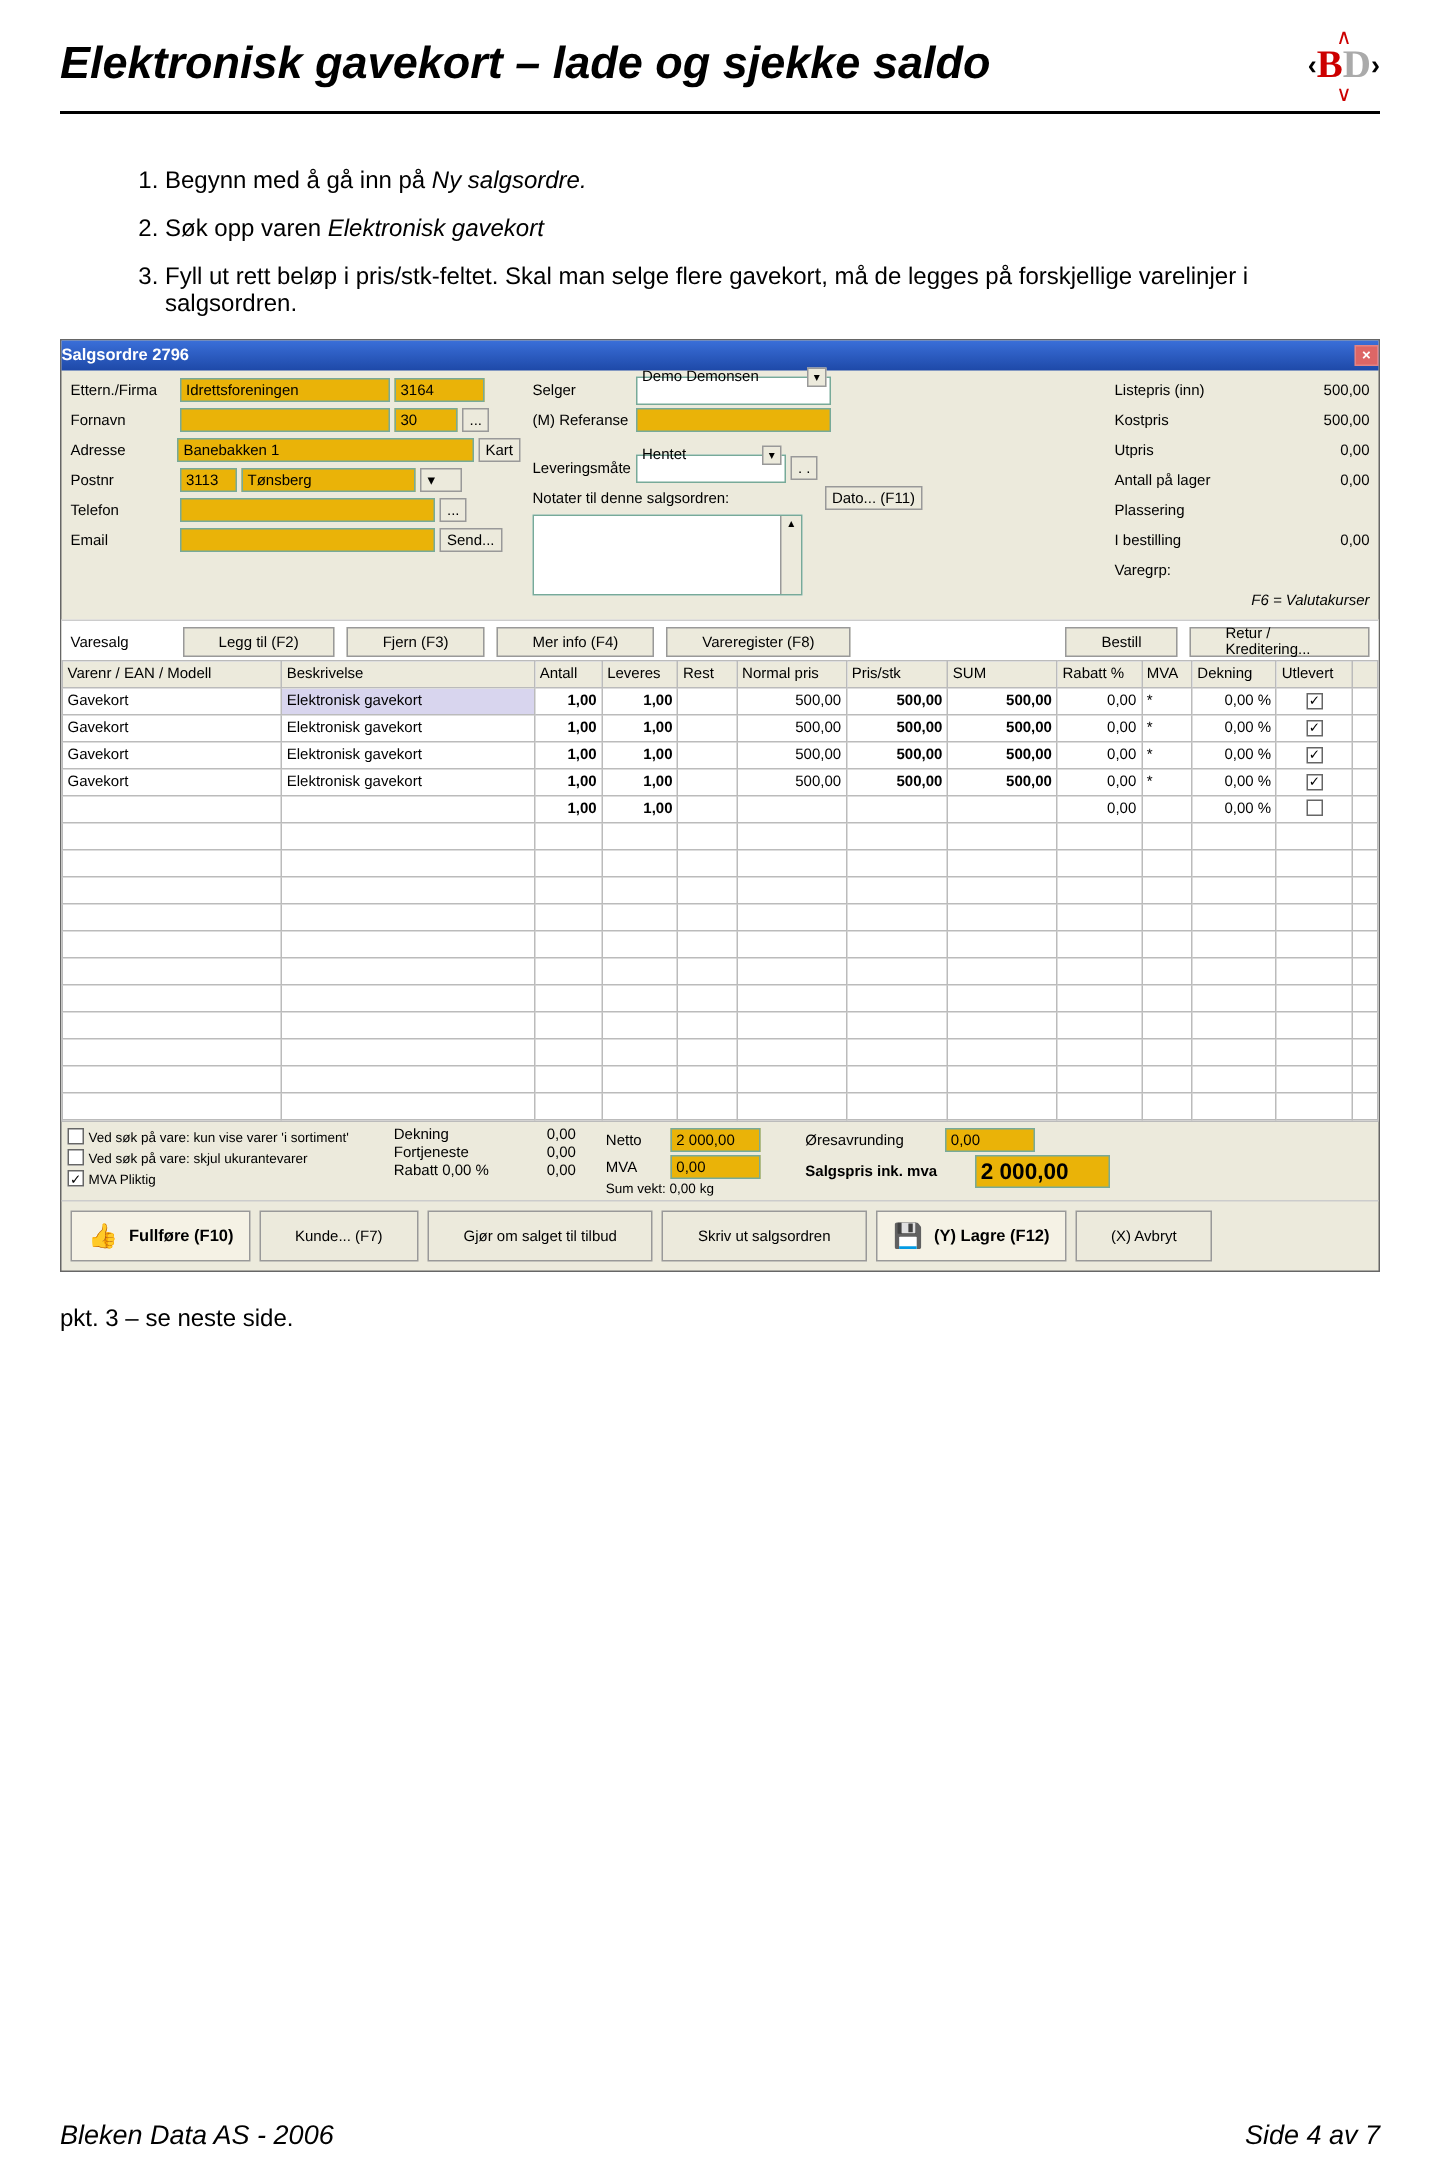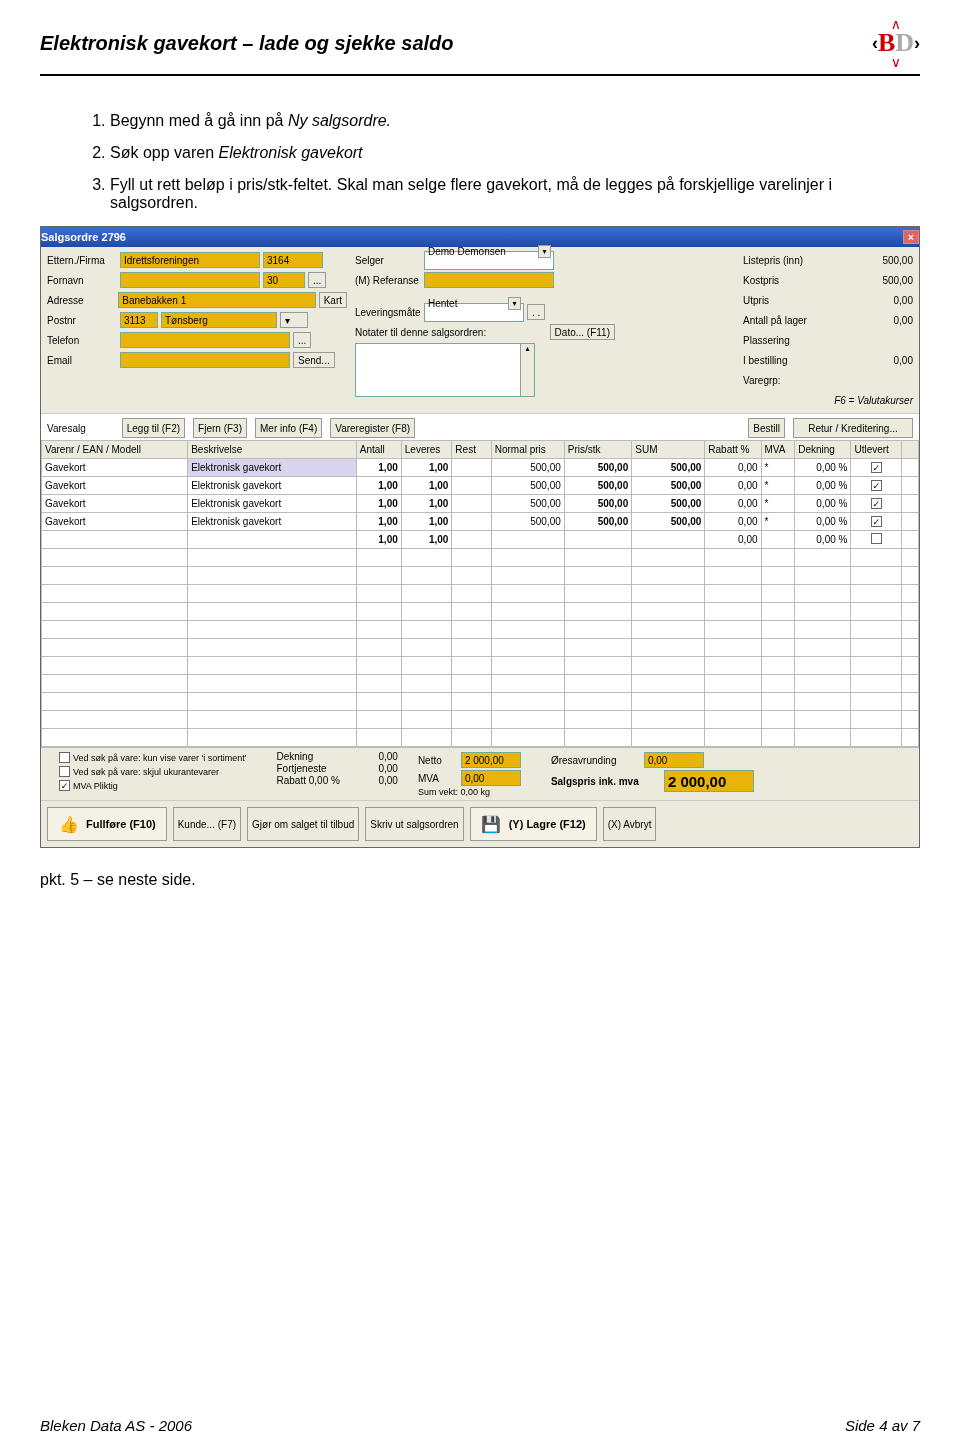--- a/index.html
+++ b/index.html
@@ -1,19 +1,19 @@
 <!DOCTYPE html>
 <html><head>
 <meta charset="utf-8">
 <style>
   * { box-sizing: border-box; }
   body { margin:0; padding:0; font-family: Tahoma, Arial, sans-serif; font-size:11px; color:#000; background:#fff; width:960px; }
   .page { padding:20px 40px; min-height:1456px; position:relative; }
   .hdr-row { display:flex; justify-content:space-between; align-items:center; }
-  .doc-title { font-size:20px; font-weight:bold; font-style:italic; }
+  .doc-title { font-size:30px; font-weight:bold; font-style:italic; }
   .logo { display:flex; flex-direction:column; align-items:center; }
   .logo-mid { display:flex; align-items:center; font-size:18px; font-weight:bold; }
   .logo-b { color:#c00; font-family:Georgia,serif; font-size:26px; }
   .logo-d { color:#aaa; font-family:Georgia,serif; font-size:26px; }
   .caret { color:#c00; font-size:14px; line-height:8px; }
   .rule { border-top:2px solid #000; margin:8px 0 36px 0; }
   .body-text { font-size:16px; line-height:1.5; }
   ol.steps { margin:14px 0 14px 30px; font-size:16px; }
   ol.steps li { margin-bottom:14px; }
   em { font-style:italic; }
@@ -25,54 +25,54 @@
 
   .panel-top { display:flex; padding:4px 6px; gap:8px; }
   .col { display:flex; flex-direction:column; gap:2px; }
   .frow { display:flex; align-items:center; gap:3px; height:18px; }
   .lbl { width:70px; white-space:nowrap; }
   .lbl-m { width:66px; white-space:nowrap; }
   .inp { background:#eab308; border:1px solid #7a9; height:16px; display:inline-flex; align-items:center; padding:0 3px; overflow:hidden; }
   .combo { background:#fff; border:1px solid #7a9; height:16px; display:inline-flex; align-items:center; justify-content:space-between; padding:0 2px 17px 3px; }
   .combo-arrow { width:13px; height:13px; background:#eceadc; border:1px solid #999; display:flex; align-items:center; justify-content:center; font-size:8px; }
   .btn-s { background:#eceadc; border:1px solid #999; height:16px; padding:0 4px; display:inline-flex; align-items:center; font-size:10px; }
-  .btn { background:#eceadc; border:1px solid #999; height:20px; padding:0 4px; display:inline-flex; align-items:center; justify-content:center; font-size:10px; }
+  .btn { background:#eceadc; border:1px solid #999; height:20px; padding:0 23px; display:inline-flex; align-items:center; justify-content:center; font-size:10px; }
   .ra { text-align:right; }
   .info-col .frow { justify-content:space-between; width:170px; }
   .info-col .lbl { width:auto; }
   .notes { background:#fff; border:1px solid #7a9; width:180px; height:54px; position:relative; }
   .notes-sb { position:absolute; right:0; top:0; width:14px; height:100%; background:#eceadc; border-left:1px solid #999; display:flex; align-items:flex-start; justify-content:center; font-size:8px; }
 
   .toolbar { display:flex; align-items:center; padding:4px 6px 2px 6px; gap:8px; background:#fff; border-top:1px solid #ccc; }
   .spacer-f { flex:1; }
 
   .grid { background:#fff; }
   .grid table { border-collapse:collapse; width:100%; table-layout:fixed; }
   .grid th, .grid td { border:1px solid #bbb; padding:1px 3px; height:18px; font-size:10px; overflow:hidden; white-space:nowrap; }
   .grid th { background:#eceadc; font-weight:normal; text-align:left; }
   .grid td.ra { text-align:right; }
   .grid td.sel { background:#d8d5ee; }
   .grid td.bold { font-weight:bold; }
   .chk { width:11px; height:11px; border:1px solid #666; display:inline-flex; align-items:center; justify-content:center; font-size:9px; background:#fff; }
   .grid-wrap { position:relative; }
 
-  .footer1 { display:flex; padding:3px 18px; gap:10px; align-items:flex-start; border-top:1px solid #bbb; }
+  .footer1 { display:flex; padding:3px 4px; gap:10px; align-items:flex-start; border-top:1px solid #bbb; }
   .f1-left { display:flex; flex-direction:column; gap:1px; font-size:9px; }
   .f1-left .frow { height:13px; }
   .sum-grid { display:grid; grid-template-columns:auto 50px; gap:1px 8px; font-size:10px; }
   .sum-grid .ra { text-align:right; }
   .big-sum { font-size:15px; font-weight:bold; }
 
   .footer2 { display:flex; padding:6px; gap:6px; align-items:center; border-top:1px solid #ccc; }
   .btn-big { background:#f5f2e5; border:1px solid #999; height:34px; padding:0 10px; display:inline-flex; align-items:center; gap:6px; font-size:11px; font-weight:bold; }
   .icon-box { width:22px; height:22px; display:inline-flex; align-items:center; justify-content:center; font-size:16px; }
   .orange { color:#e8a030; }
   .red { color:#d04030; }
 
-  .page-footer { position:absolute; bottom:22px; left:40px; right:40px; display:flex; justify-content:space-between; font-size:15px; font-style:italic; }
+  .page-footer { position:absolute; bottom:22px; left:40px; right:40px; display:flex; justify-content:space-between; font-size:18px; font-style:italic; }
 </style>
 </head>
 <body>
 
 <div class="page">
   <div class="hdr-row">
     <div class="doc-title">Elektronisk gavekort – lade og sjekke saldo</div>
     <div class="logo">
       <span class="caret">∧</span>
       <span class="logo-mid">‹<span class="logo-b">B</span><span class="logo-d">D</span>›</span>
@@ -544,19 +544,19 @@
       <span class="btn" style="height:34px">Gjør om salget til tilbud</span>
       <span class="btn" style="height:34px">Skriv ut salgsordren</span>
       <span class="btn-big">
         <span class="icon-box red">💾</span>
         <span>(Y) Lagre (F12)</span>
       </span>
       <span class="btn" style="height:34px">(X) Avbryt</span>
     </div>
   </div>
 
-  <div class="body-text" style="margin-top:20px">pkt. 5 – se neste side.</div>
+  <div class="body-text" style="margin-top:20px">pkt. 3 – se neste side.</div>
 
   <div class="page-footer">
     <span>Bleken Data AS - 2006</span>
     <span>Side 4 av 7</span>
   </div>
 </div>
 
 </body></html>

